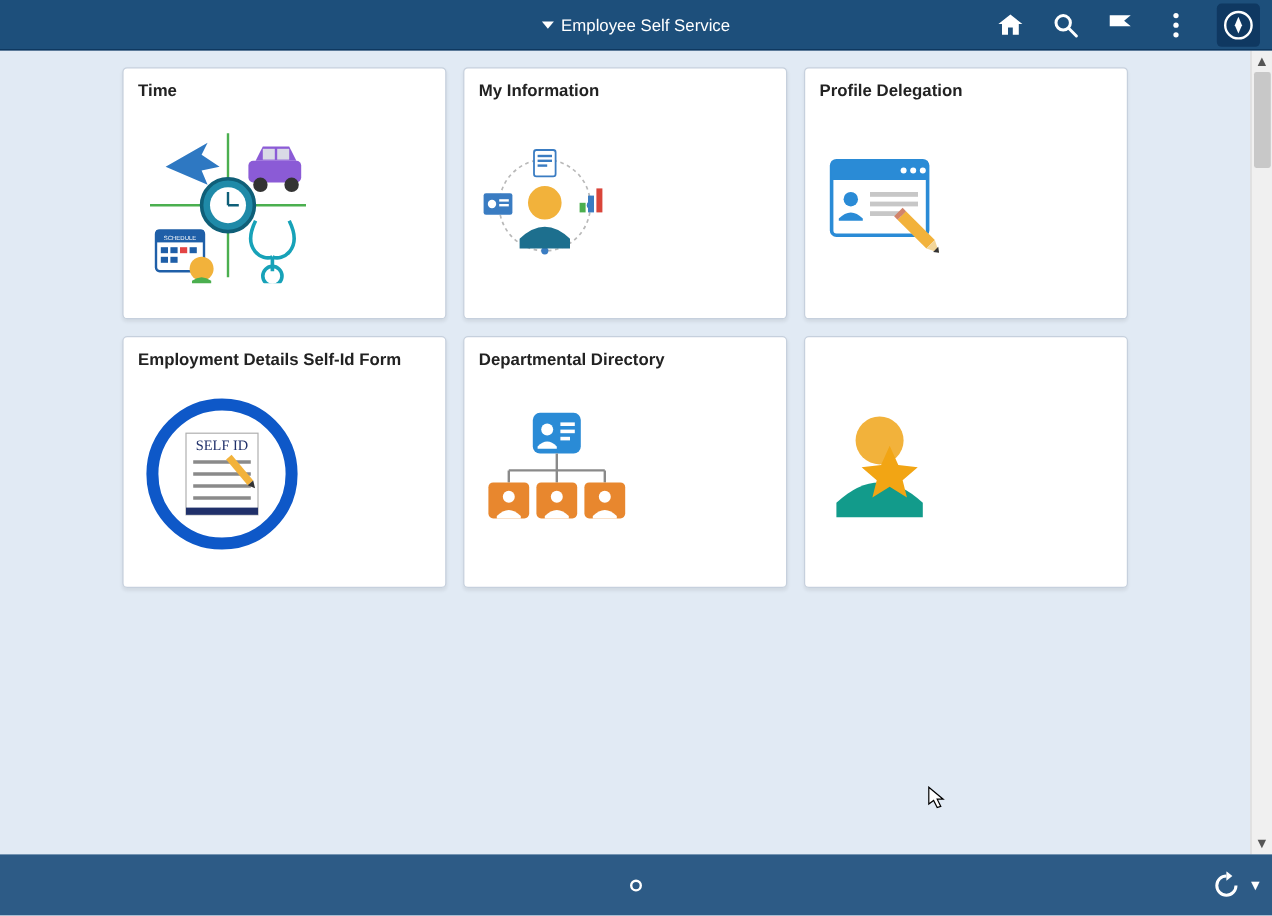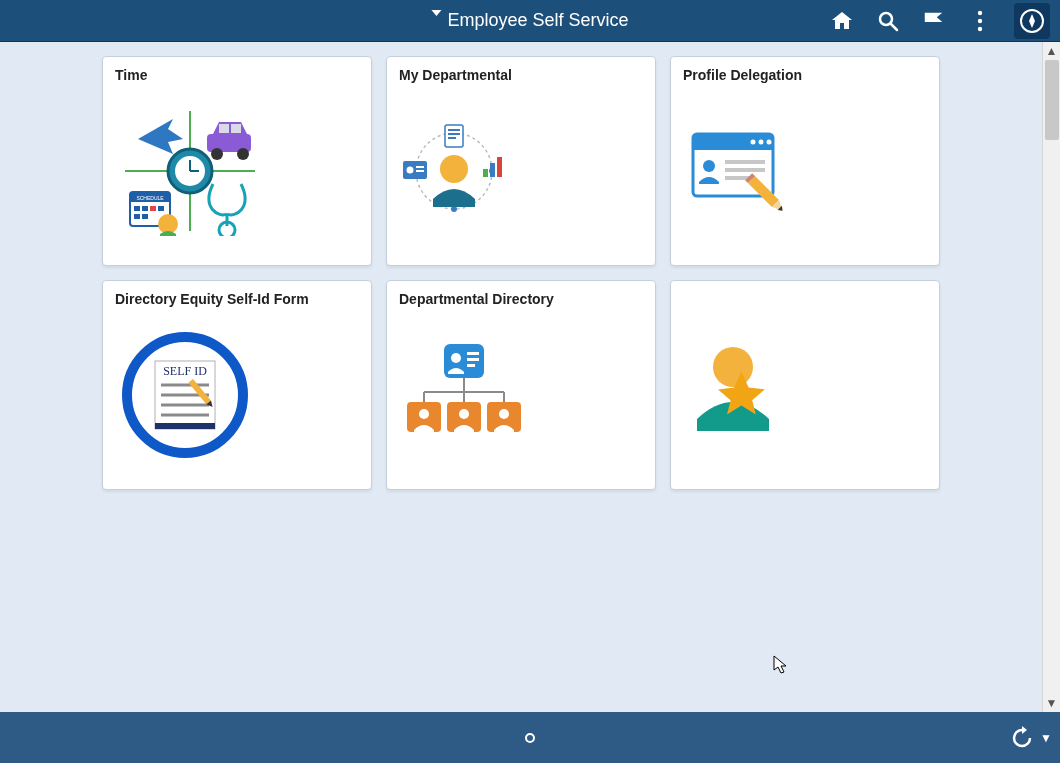--- a/index.html
+++ b/index.html
@@ -14,23 +14,23 @@
     display: flex;
     align-items: center;
     position: relative;
     border-bottom: 1px solid #0c345a;
   }
   .header-title-wrap {
     position: absolute;
     left: 50%;
     transform: translateX(-50%);
     display: flex;
-    align-items: flex-start;
+    align-items: center;
     gap: 6px;
-    font-size: 18px;
+    font-size: 14px;
   }
   .header-title-wrap .caret {
     width: 0; height: 0;
     border-left: 5px solid transparent;
     border-right: 5px solid transparent;
     border-top: 6px solid #fff;
   }
   .header-icons {
     position: absolute;
     right: 10px;
@@ -236,21 +236,21 @@
               <path d="M6 0 C-6 24 12 34 20 30" stroke="#17a2b8" stroke-width="3" fill="none"></path>
               <path d="M34 0 C46 24 28 34 20 30" stroke="#17a2b8" stroke-width="3" fill="none"></path>
               <line x1="20" y1="30" x2="20" y2="42" stroke="#17a2b8" stroke-width="3"></line>
               <circle cx="20" cy="46" r="8" fill="none" stroke="#17a2b8" stroke-width="3"></circle>
             </g>
           </svg>
         </div>
       </div>
 
       <div class="tile">
-        <div class="tile-title">My Departmental</div>
+        <div class="tile-title">My Information</div>
         <div class="tile-illustration">
           <svg width="110" height="100" viewBox="0 0 110 100">
             <circle cx="55" cy="50" r="38" fill="none" stroke="#b9b9b9" stroke-width="1.4" stroke-dasharray="3 3"></circle>
             <circle cx="17" cy="50" r="3" fill="#3a7cc2"></circle>
             <circle cx="93" cy="50" r="3" fill="#3a7cc2"></circle>
             <circle cx="55" cy="12" r="3" fill="#3a7cc2"></circle>
             <circle cx="55" cy="88" r="3" fill="#3a7cc2"></circle>
 
             <circle cx="55" cy="48" r="14" fill="#f2b23b"></circle>
             <path d="M34 78 Q55 58 76 78 V86 H34 Z" fill="#1d6f8e"></path>
@@ -291,21 +291,21 @@
               <rect x="0" y="0" width="34" height="10" fill="#f2b23b"></rect>
               <polygon points="34,0 44,5 34,10" fill="#f2d59a"></polygon>
               <polygon points="40,2 44,5 40,8" fill="#333"></polygon>
               <rect x="-4" y="0" width="4" height="10" fill="#d2836a"></rect>
             </g>
           </svg>
         </div>
       </div>
 
       <div class="tile">
-        <div class="tile-title">Directory Equity Self-Id Form</div>
+        <div class="tile-title">Employment Details Self-Id Form</div>
         <div class="tile-illustration">
           <svg width="140" height="140" viewBox="0 0 140 140">
             <circle cx="70" cy="70" r="58" fill="#fff" stroke="#0e58c8" stroke-width="10"></circle>
             <rect x="40" y="36" width="60" height="68" fill="#fff" stroke="#b0b0b0" stroke-width="1"></rect>
             <text x="70" y="50" font-size="12" font-family="serif" fill="#20306a" text-anchor="middle">SELF ID</text>
             <line x1="46" y1="60" x2="94" y2="60" stroke="#8a8a8a" stroke-width="3"></line>
             <line x1="46" y1="70" x2="94" y2="70" stroke="#8a8a8a" stroke-width="3"></line>
             <line x1="46" y1="80" x2="94" y2="80" stroke="#8a8a8a" stroke-width="3"></line>
             <line x1="46" y1="90" x2="94" y2="90" stroke="#8a8a8a" stroke-width="3"></line>
             <rect x="40" y="98" width="60" height="6" fill="#20306a"></rect>

